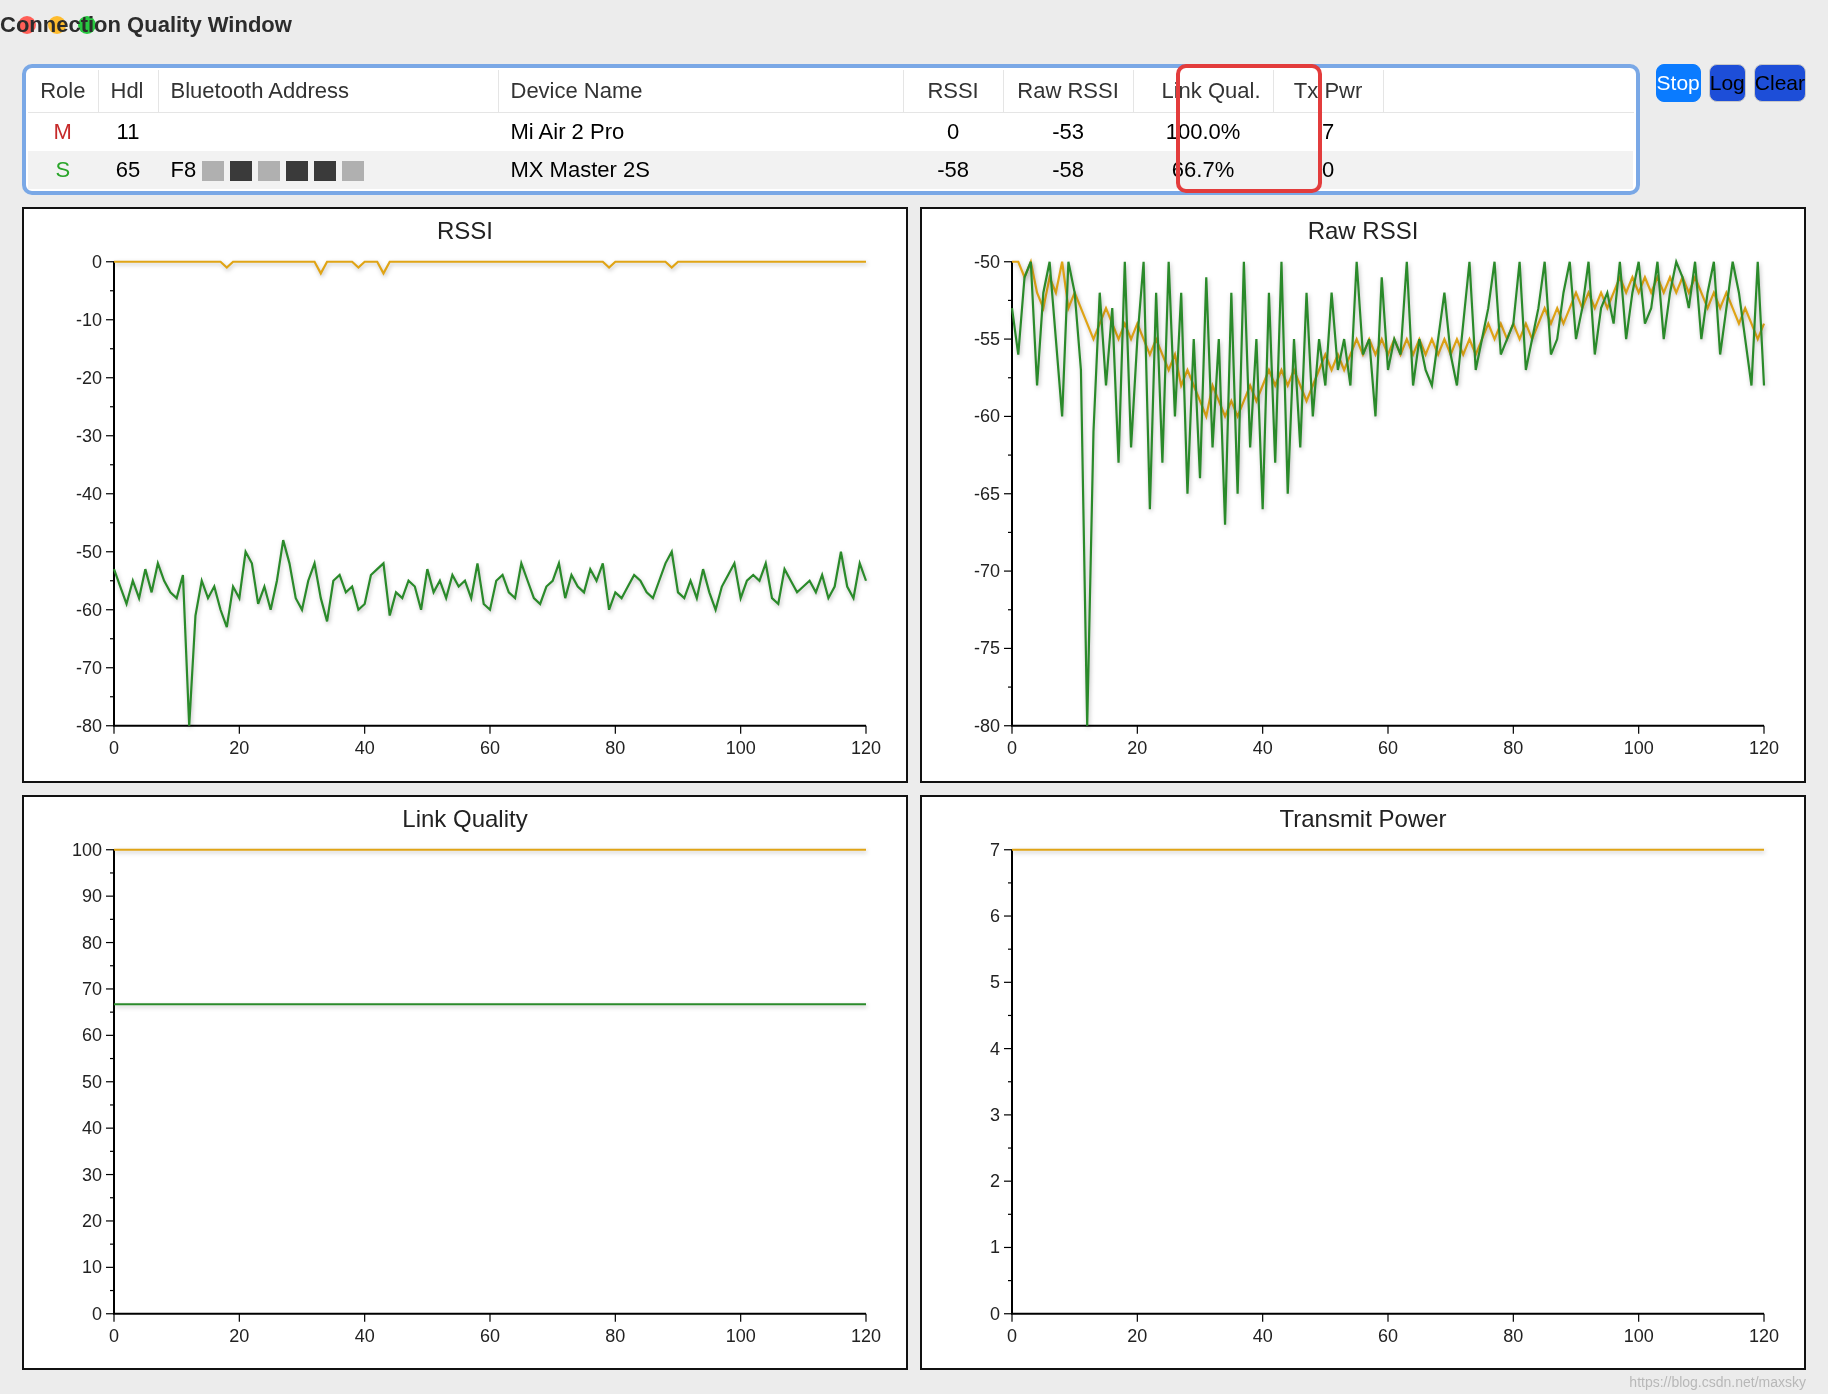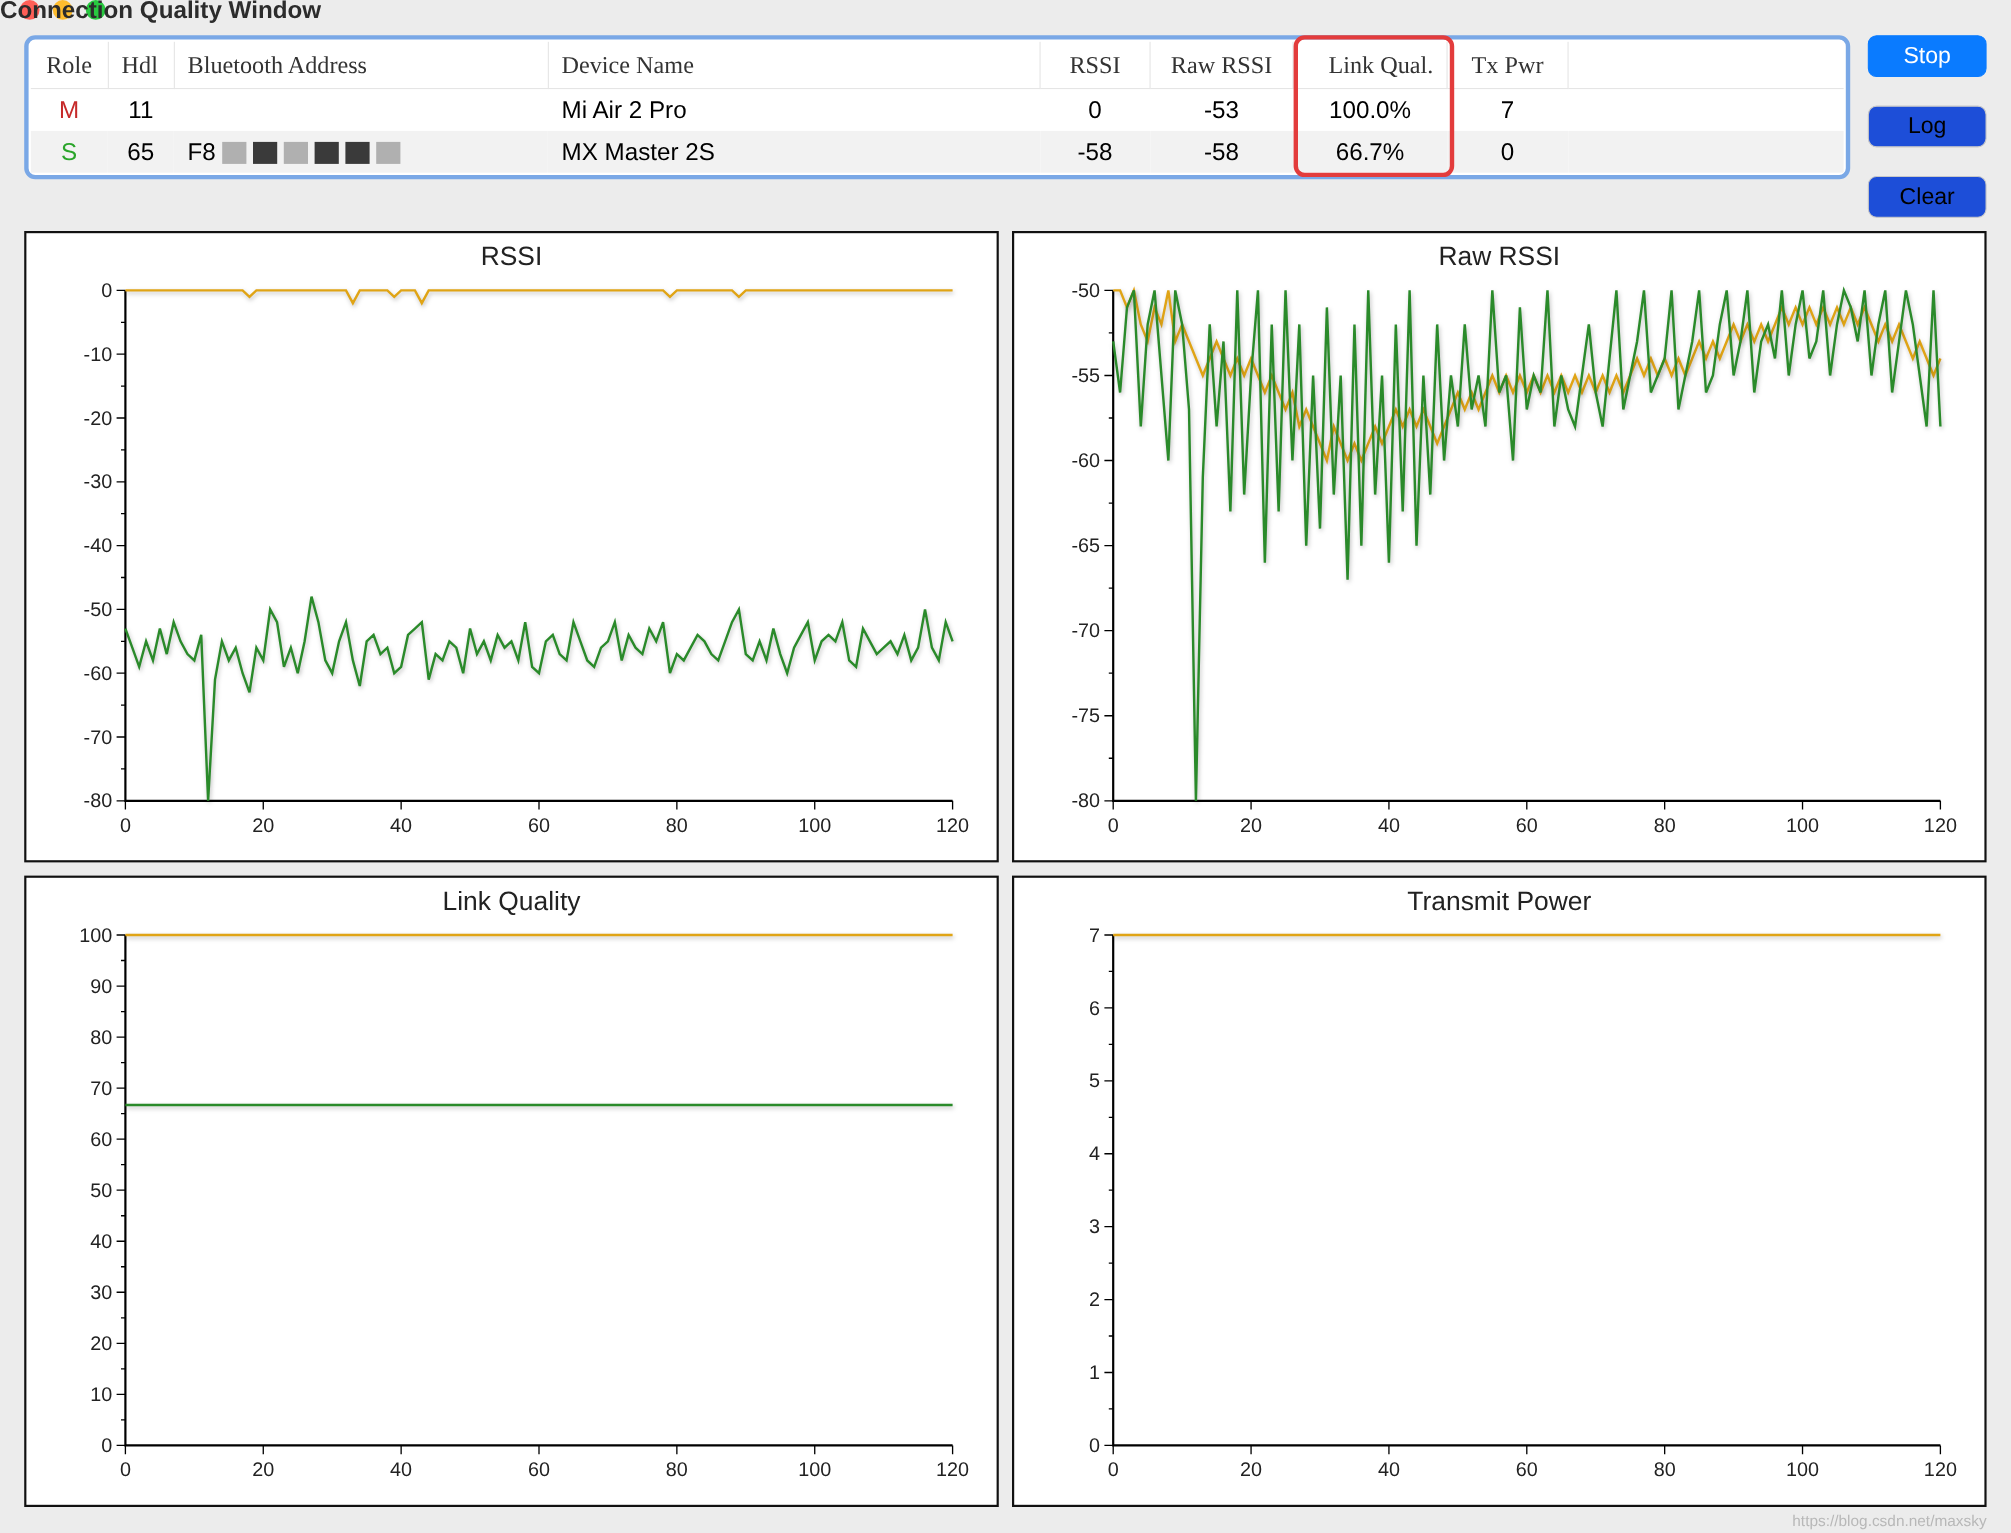--- a/index.html
+++ b/index.html
@@ -63,38 +63,37 @@
     font-size: 22px;
   }
   table.devices th {
     text-align: left;
     font-weight: 400;
     color: #333;
     padding: 8px 12px;
     border-right: 1px solid #e5e5e5;
     border-bottom: 1px solid #e5e5e5;
     background: #fff;
-    font-family: Liberation Serif, serif;
   }
   table.devices td {
     padding: 6px 12px;
     border-right: 1px solid transparent;
   }
   table.devices tbody tr:nth-child(odd) { background: #fff; }
   table.devices tbody tr:nth-child(even) { background: #f2f2f2; }
   .role-m { color: #c62a2a; font-weight: 400; text-align: center; }
   .role-s { color: #2aa52a; font-weight: 400; text-align: center; }
   .num-cell { text-align: center; }
   .hl-box {
     border: 4px solid #e33c3c;
     border-radius: 10px;
     position: absolute;
     pointer-events: none;
   }
-  .btn-col { display: flex; flex-direction: column; gap: 26px; min-width: 108px; }
+  .btn-col { display: flex; flex-direction: row; gap: 8px; min-width: 108px; }
   button.mac-btn {
     font-size: 21px;
     padding: 6px 0;
     border-radius: 8px;
     border: 1px solid #c8c8c8;
     background: #1d4ed8;
     cursor: pointer;
   }
   button.mac-btn.primary {
     background: #0a7bff;

